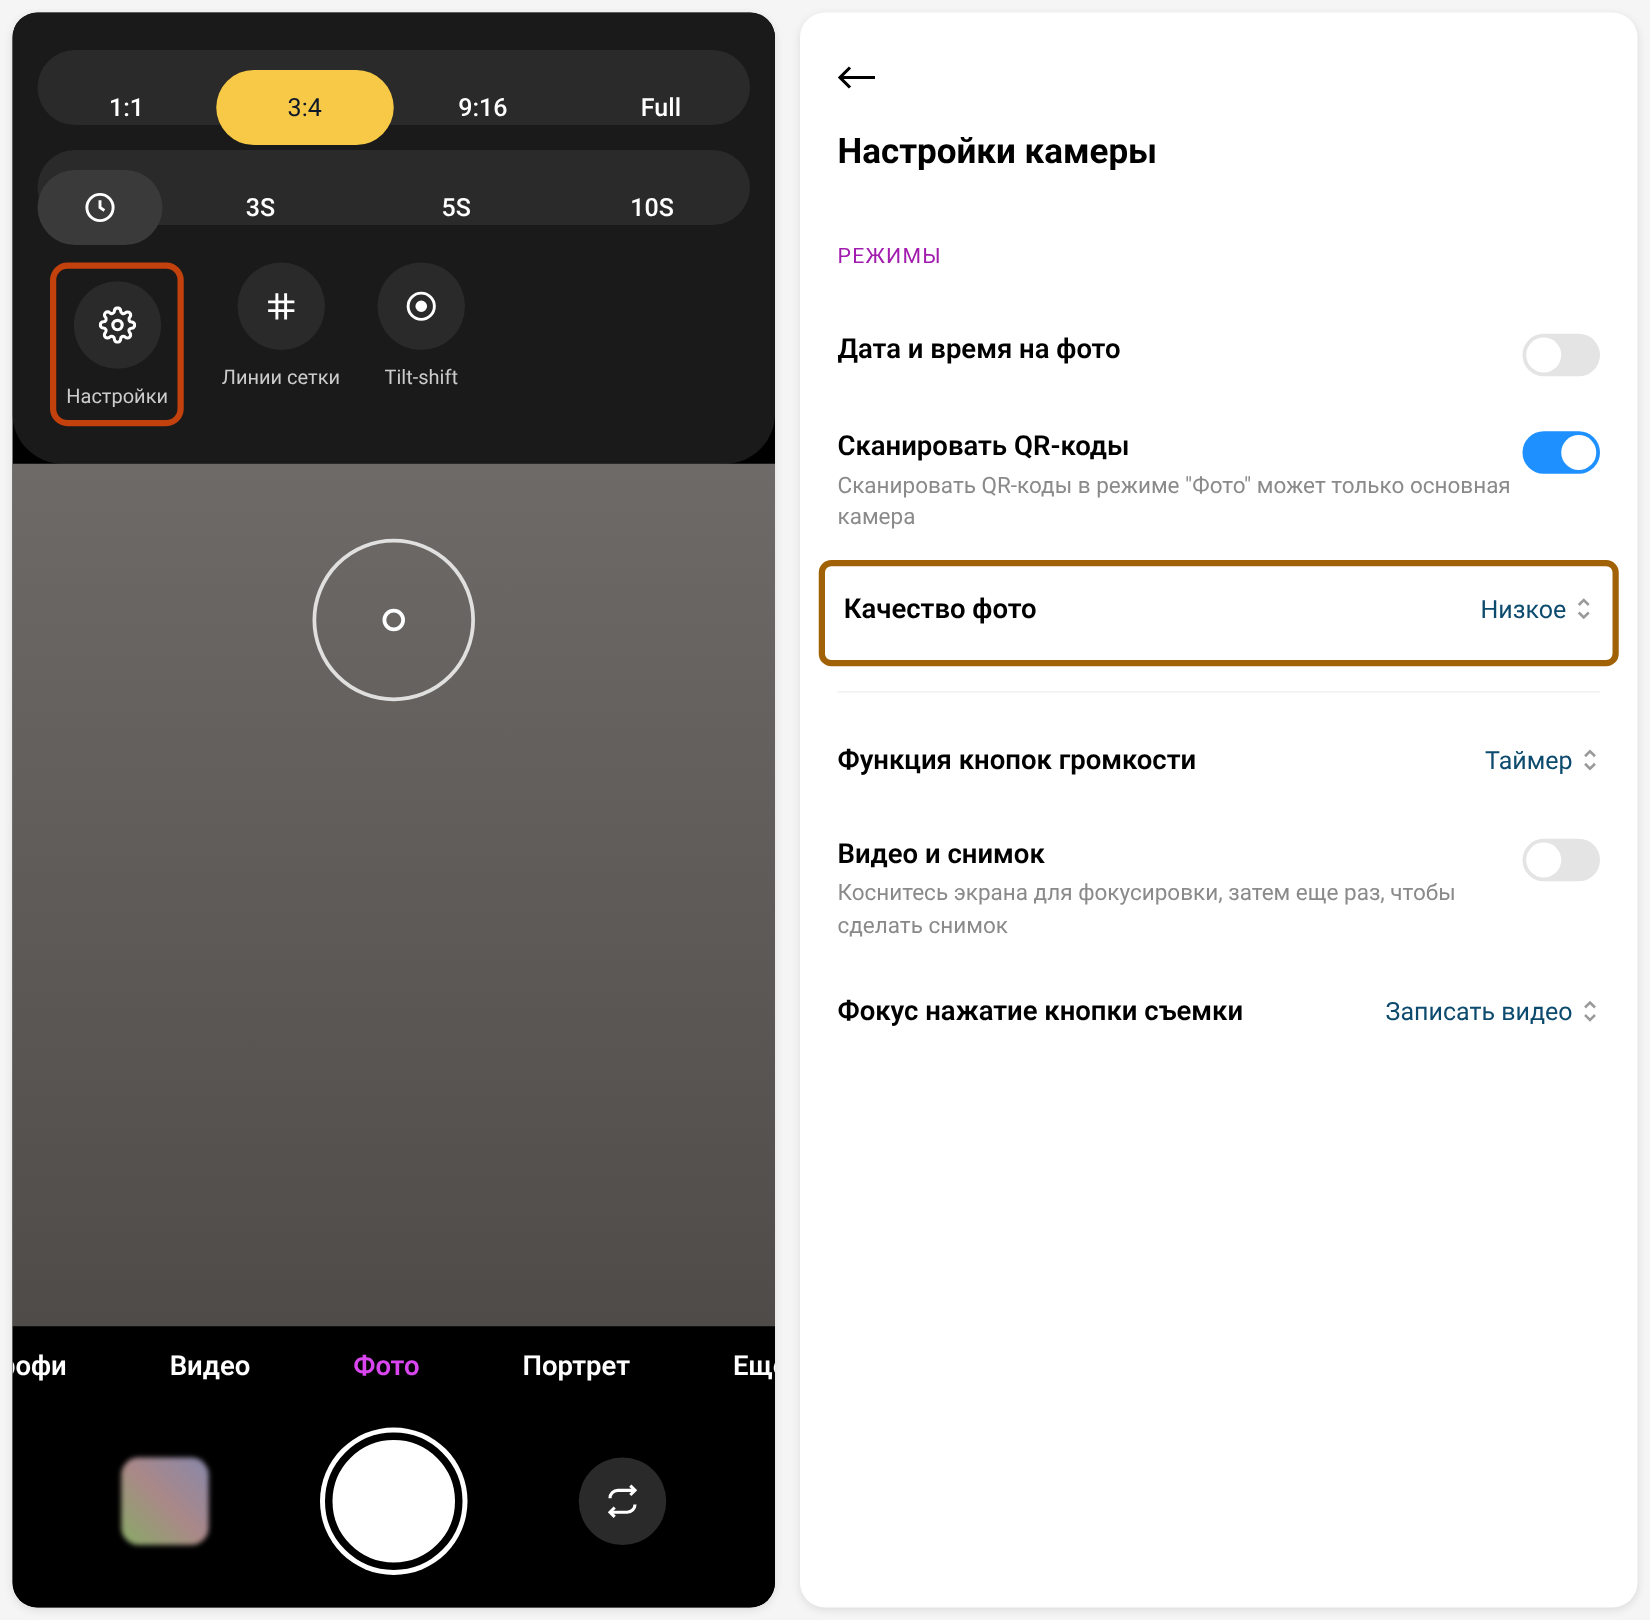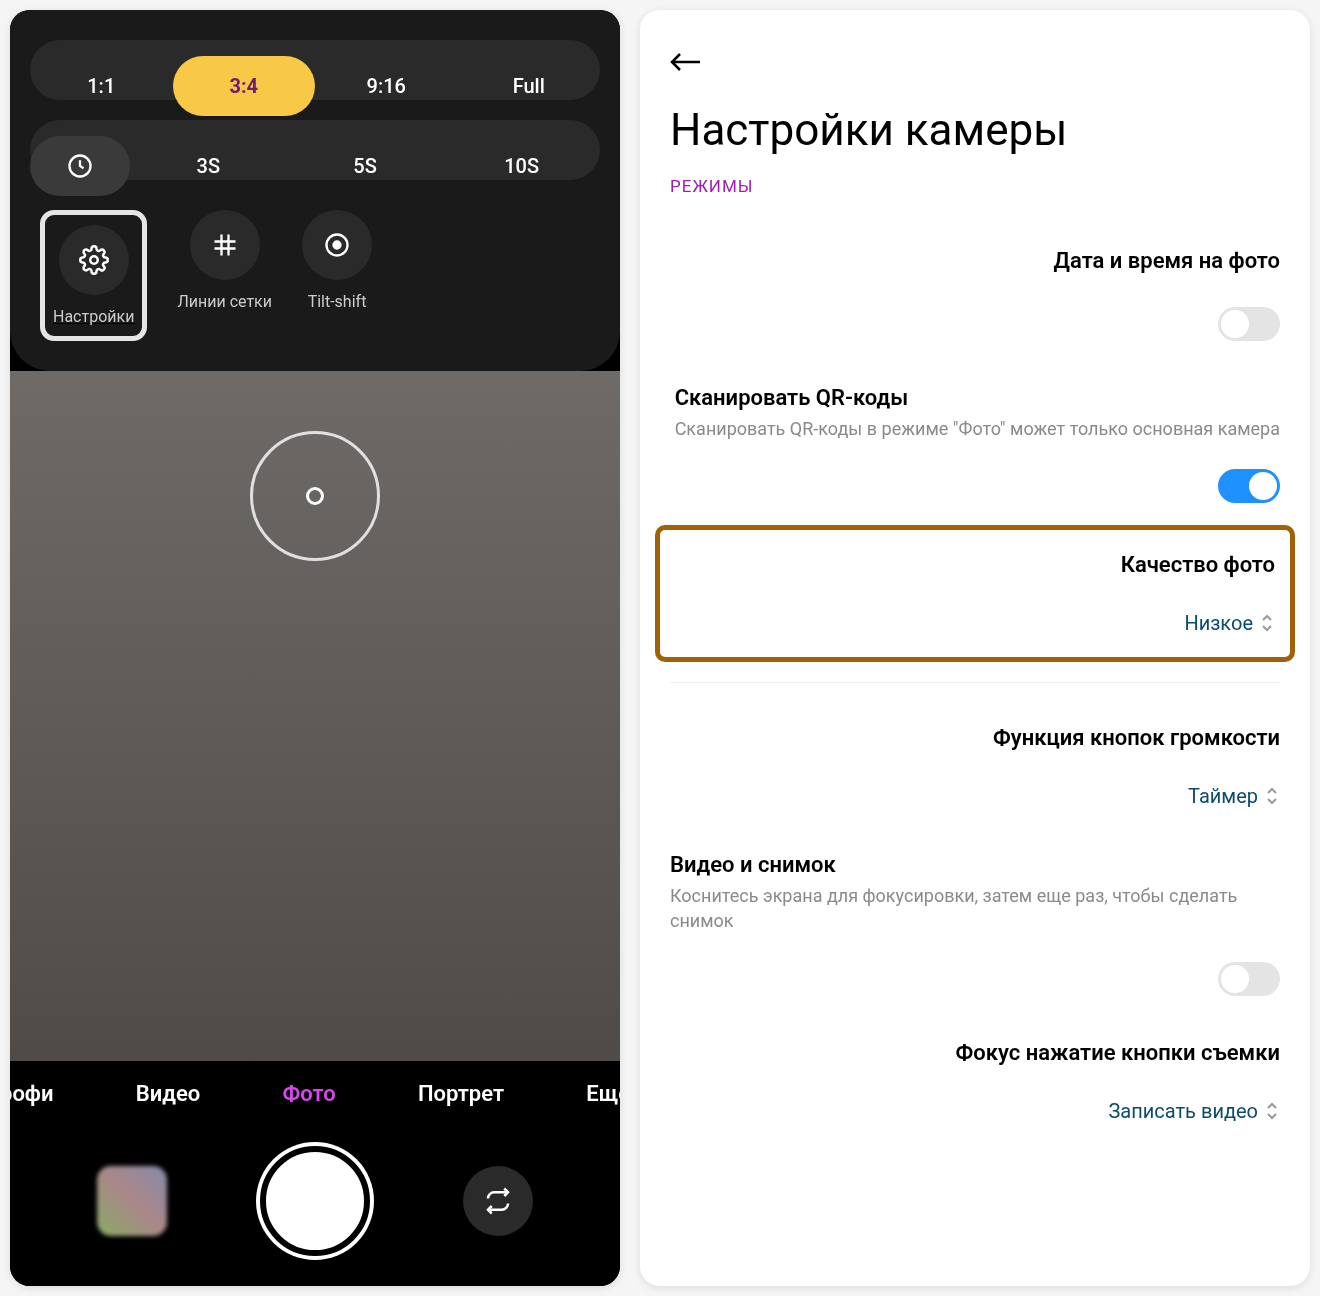--- a/index.html
+++ b/index.html
@@ -46,22 +46,22 @@
     font-weight: 500;
     height: 100%;
     display: flex;
     align-items: center;
     justify-content: center;
     border-radius: 40px;
     margin-top: 32px;
   }
   .pill-item.active {
     background: #f7c947;
-    color: #701a75;
-    font-weight: 700;
+    color: #0f172a;
+    font-weight: 400;
   }
   .pill-item.icon-pill {
     flex: 0 0 100px;
     background: #3a3a3a;
   }
   .quick-row {
     display: flex;
     gap: 30px;
     padding: 10px 10px 0 10px;
   }
@@ -77,24 +77,23 @@
     width: 70px;
     height: 70px;
     border-radius: 50%;
     background: #2a2a2a;
     display: flex;
     align-items: center;
     justify-content: center;
     color: #fff;
   }
   .highlight-box {
-    border: 5px solid #e5e5e5;
+    border: 5px solid #c2410c;
     border-radius: 14px;
     padding: 10px 8px;
-    text-decoration: underline;
   }
   .viewfinder {
     flex: 1;
     background: linear-gradient(180deg, #6e6a67 0%, #5f5b58 50%, #4f4b48 100%);
     position: relative;
   }
   .focus-ring {
     position: absolute;
     top: 60px;
     left: 50%;
@@ -170,38 +169,37 @@
     padding: 30px 30px;
     display: flex;
     flex-direction: column;
   }
   .back-arrow {
     font-size: 30px;
     color: #000;
     padding: 10px 0 30px 0;
   }
   .settings-title {
-    font-size: 44px;
-    font-weight: 400;
+    font-size: 28px;
+    font-weight: 700;
     color: #000;
-    margin-bottom: 20px;
+    margin-bottom: 58px;
   }
   .section-label {
     color: #a21caf;
     font-size: 17px;
     letter-spacing: 1px;
     margin-bottom: 30px;
   }
   .setting-row {
     display: flex;
-    align-items: flex-end;
+    align-items: flex-start;
     justify-content: space-between;
     padding: 22px 0;
-    gap: 28px;
-    flex-direction: column;
+    gap: 4px;
   }
   .setting-text { flex: 1; }
   .setting-title {
     font-size: 22px;
     font-weight: 600;
     color: #000;
     margin-bottom: 6px;
   }
   .setting-desc {
     font-size: 18px;

